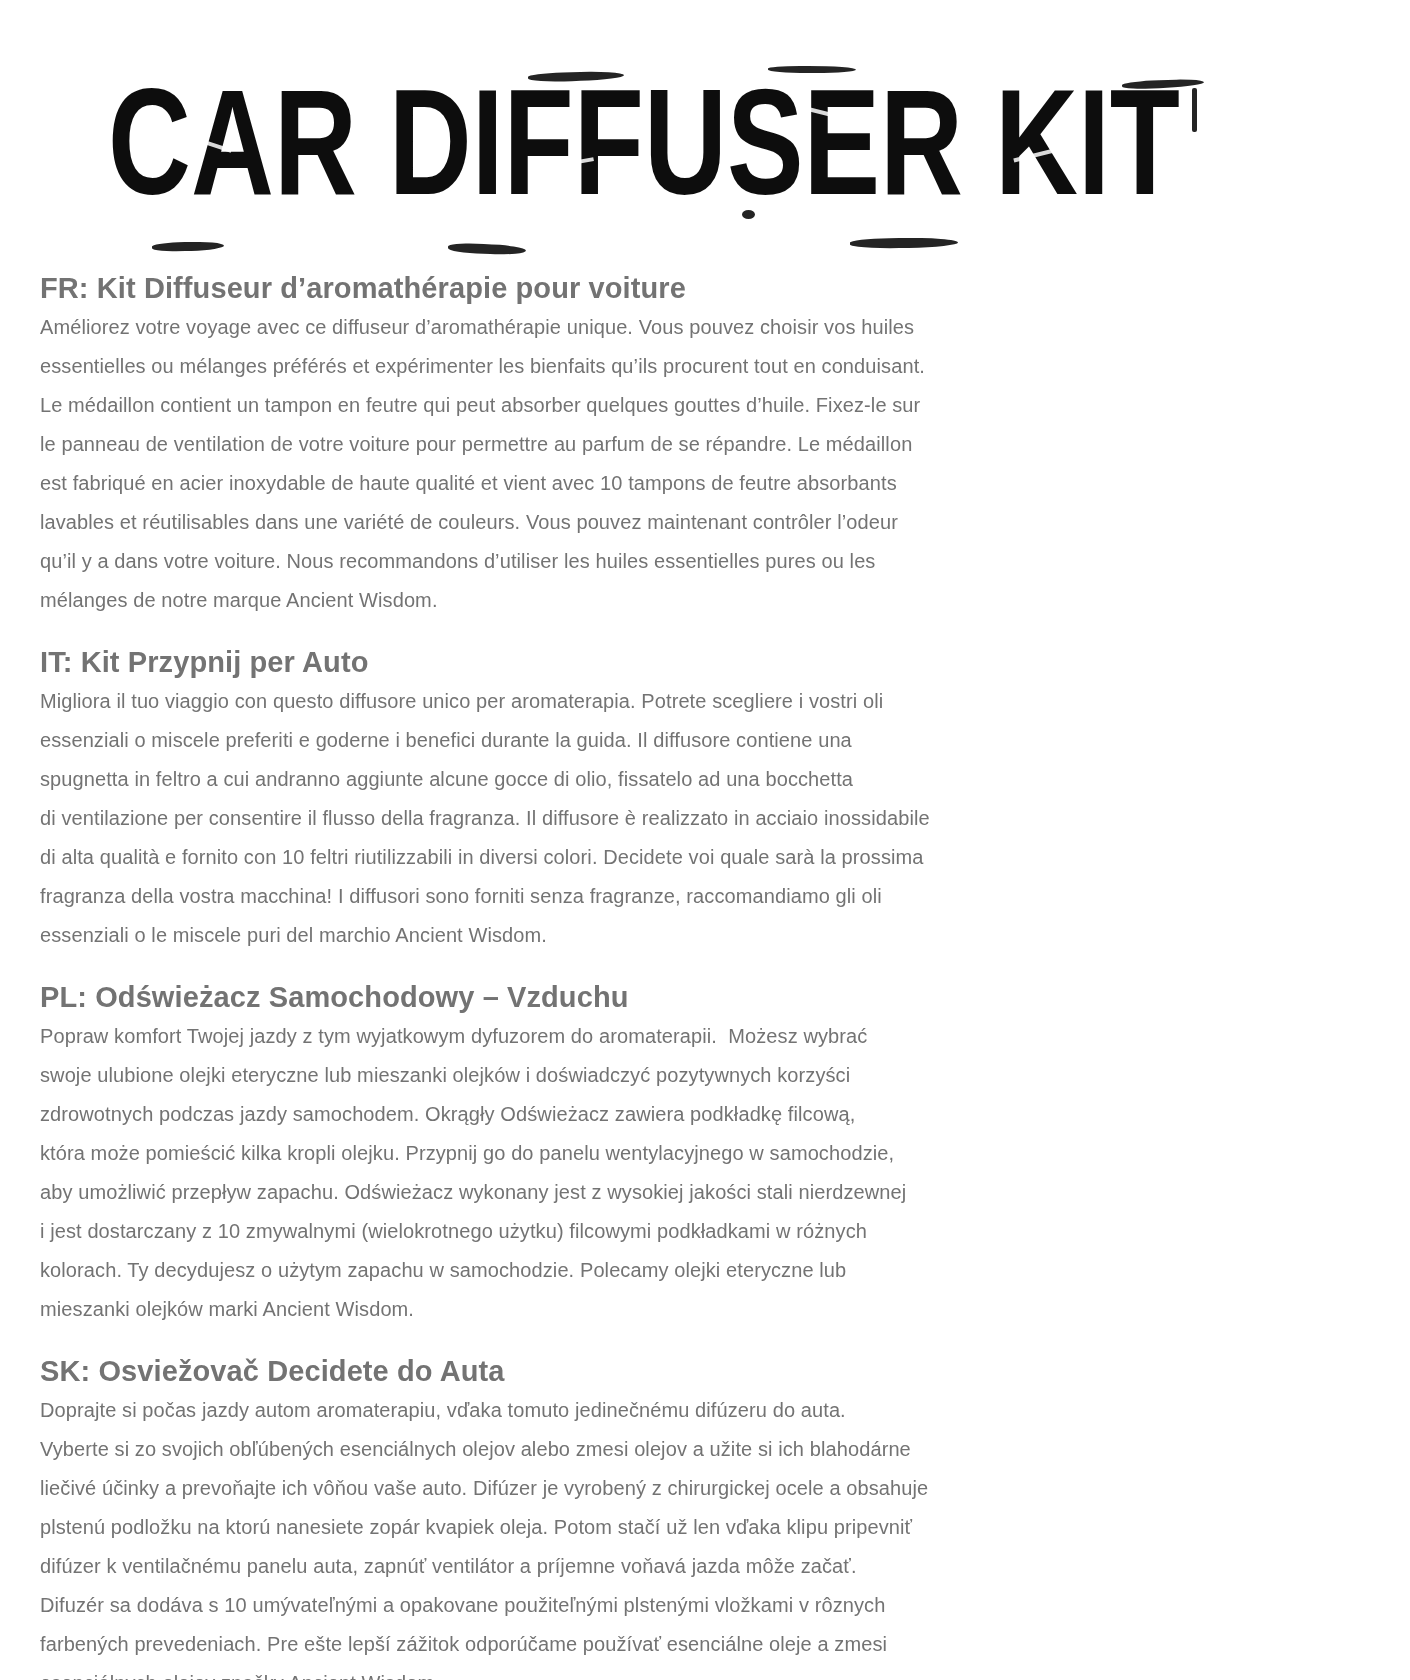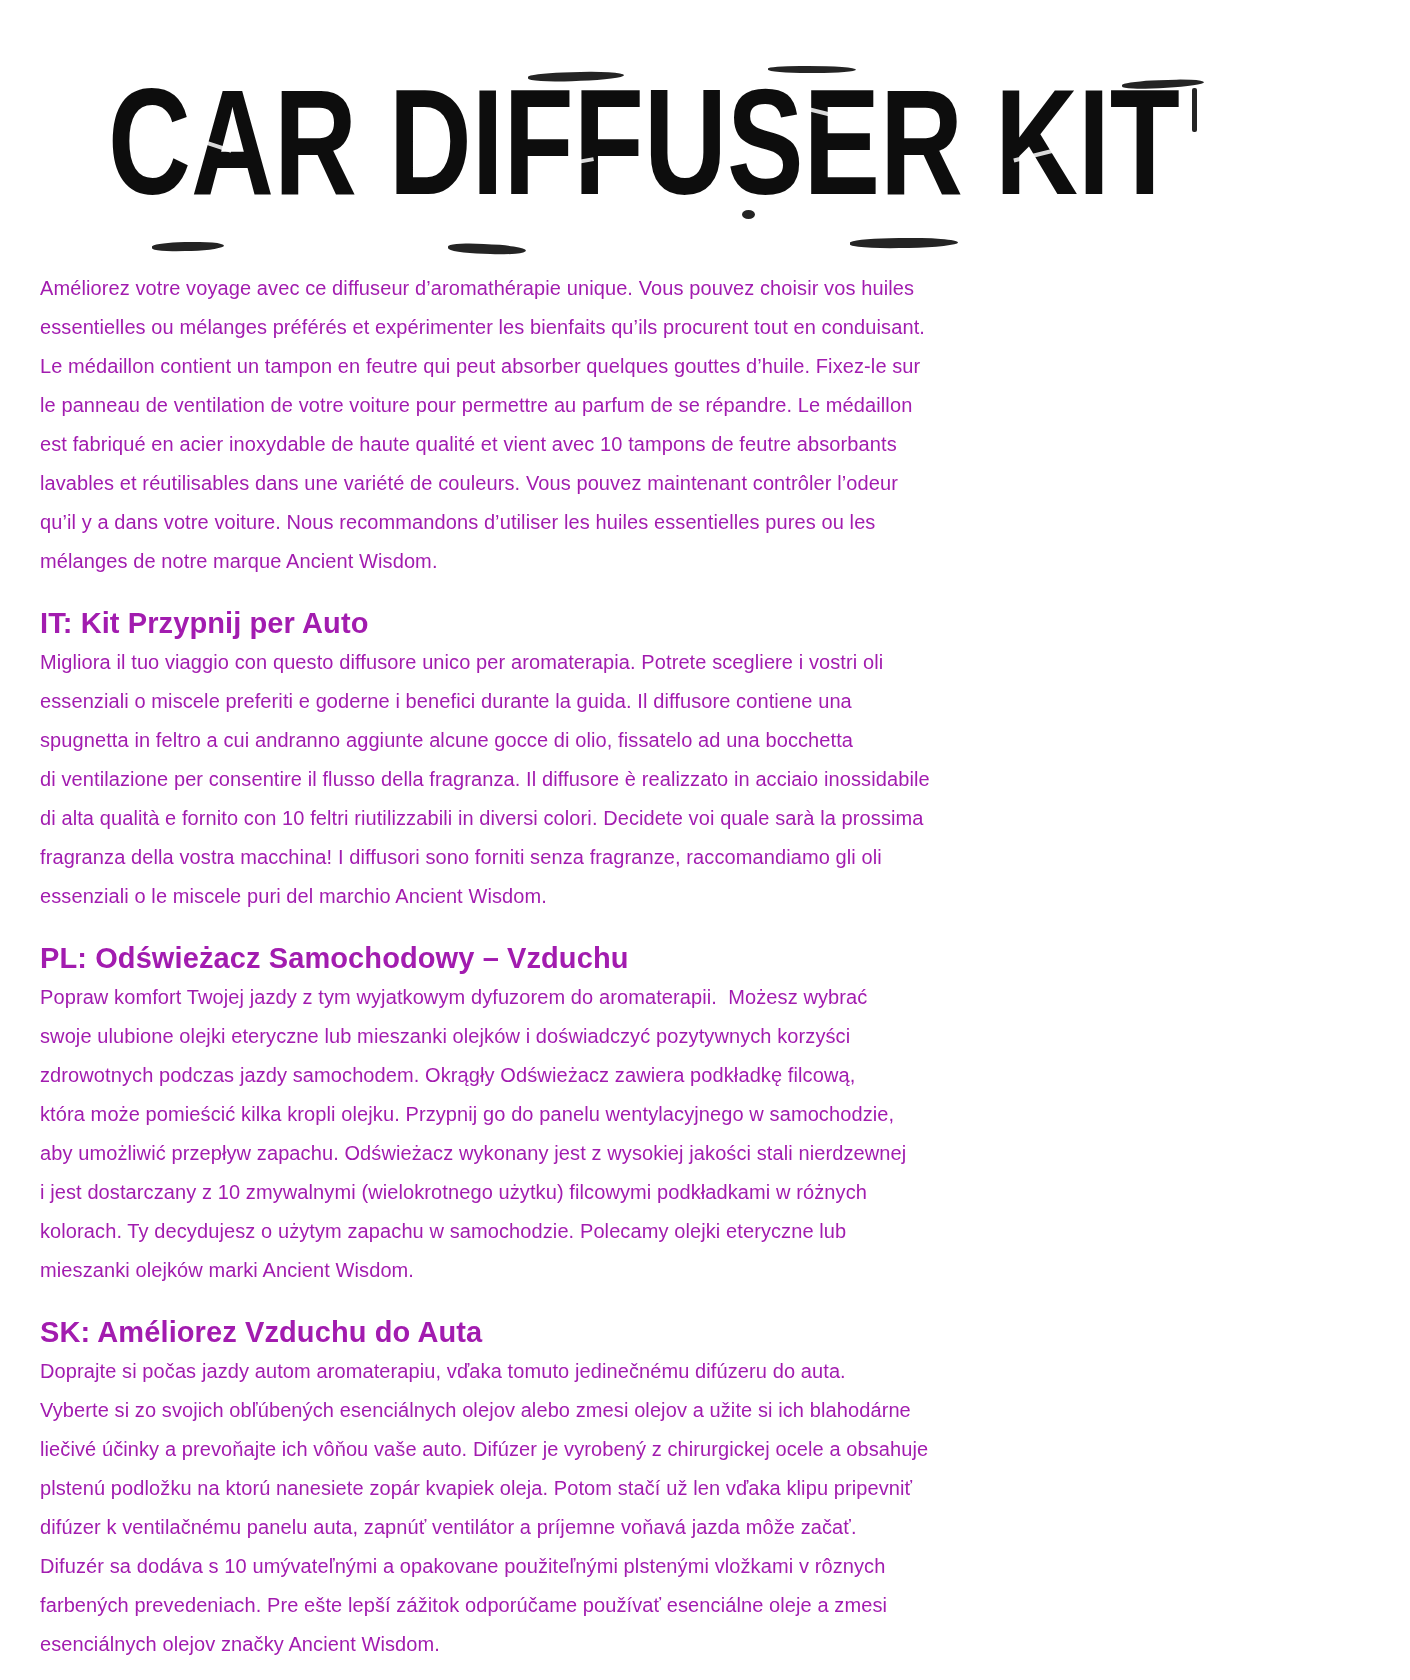--- a/index.html
+++ b/index.html
@@ -7,21 +7,21 @@
     padding: 0;
     background: #ffffff;
   }
   .page {
     position: relative;
     width: 1410px;
     height: 1680px;
     background: #ffffff;
     overflow: hidden;
     font-family: "Liberation Sans", "DejaVu Sans", sans-serif;
-    color: #a21caf;
+    color: #737373;
   }
   
   .title-wrap {
     position: relative;
     width: 1410px;
     height: 215px;
     margin-top: 42px;
   }
   .title-svg {
     position: absolute;
@@ -86,20 +86,21 @@
     <div class="smudge" style="left:528px; top:30px; width:96px; height:9px; transform:rotate(-2deg);"></div>
     <div class="smudge" style="left:768px; top:24px; width:88px; height:7px;"></div>
     <div class="smudge" style="left:1122px; top:38px; width:82px; height:8px; transform:rotate(-3deg);"></div>
     <div class="smudge" style="left:1192px; top:46px; width:5px; height:44px; border-radius:2px;"></div>
     <div class="smudge" style="left:742px; top:168px; width:13px; height:9px; border-radius:50%;"></div>
   </div>
 
   <div class="content">
 
     <div class="section">
+      <div class="section-heading">FR: Kit Diffuseur d’aromathérapie pour voiture</div>
       <div class="section-body">Améliorez votre voyage avec ce diffuseur d’aromathérapie unique. Vous pouvez choisir vos huiles
 essentielles ou mélanges préférés et expérimenter les bienfaits qu’ils procurent tout en conduisant.
 Le médaillon contient un tampon en feutre qui peut absorber quelques gouttes d’huile. Fixez-le sur
 le panneau de ventilation de votre voiture pour permettre au parfum de se répandre. Le médaillon
 est fabriqué en acier inoxydable de haute qualité et vient avec 10 tampons de feutre absorbants
 lavables et réutilisables dans une variété de couleurs. Vous pouvez maintenant contrôler l’odeur
 qu’il y a dans votre voiture. Nous recommandons d’utiliser les huiles essentielles pures ou les
 mélanges de notre marque Ancient Wisdom.</div>
     </div>
 
@@ -120,21 +121,21 @@
 swoje ulubione olejki eteryczne lub mieszanki olejków i doświadczyć pozytywnych korzyści
 zdrowotnych podczas jazdy samochodem. Okrągły Odświeżacz zawiera podkładkę filcową,
 która może pomieścić kilka kropli olejku. Przypnij go do panelu wentylacyjnego w samochodzie,
 aby umożliwić przepływ zapachu. Odświeżacz wykonany jest z wysokiej jakości stali nierdzewnej
 i jest dostarczany z 10 zmywalnymi (wielokrotnego użytku) filcowymi podkładkami w różnych
 kolorach. Ty decydujesz o użytym zapachu w samochodzie. Polecamy olejki eteryczne lub
 mieszanki olejków marki Ancient Wisdom.</div>
     </div>
 
     <div class="section">
-      <div class="section-heading">SK: Améliorez Vzduchu do Auta</div>
+      <div class="section-heading">SK: Osviežovač Decidete do Auta</div>
       <div class="section-body">Doprajte si počas jazdy autom aromaterapiu, vďaka tomuto jedinečnému difúzeru do auta.
 Vyberte si zo svojich obľúbených esenciálnych olejov alebo zmesi olejov a užite si ich blahodárne
 liečivé účinky a prevoňajte ich vôňou vaše auto. Difúzer je vyrobený z chirurgickej ocele a obsahuje
 plstenú podložku na ktorú nanesiete zopár kvapiek oleja. Potom stačí už len vďaka klipu pripevniť
 difúzer k ventilačnému panelu auta, zapnúť ventilátor a príjemne voňavá jazda môže začať.
 Difuzér sa dodáva s 10 umývateľnými a opakovane použiteľnými plstenými vložkami v rôznych
 farbených prevedeniach. Pre ešte lepší zážitok odporúčame používať esenciálne oleje a zmesi
 esenciálnych olejov značky Ancient Wisdom.</div>
     </div>
 

